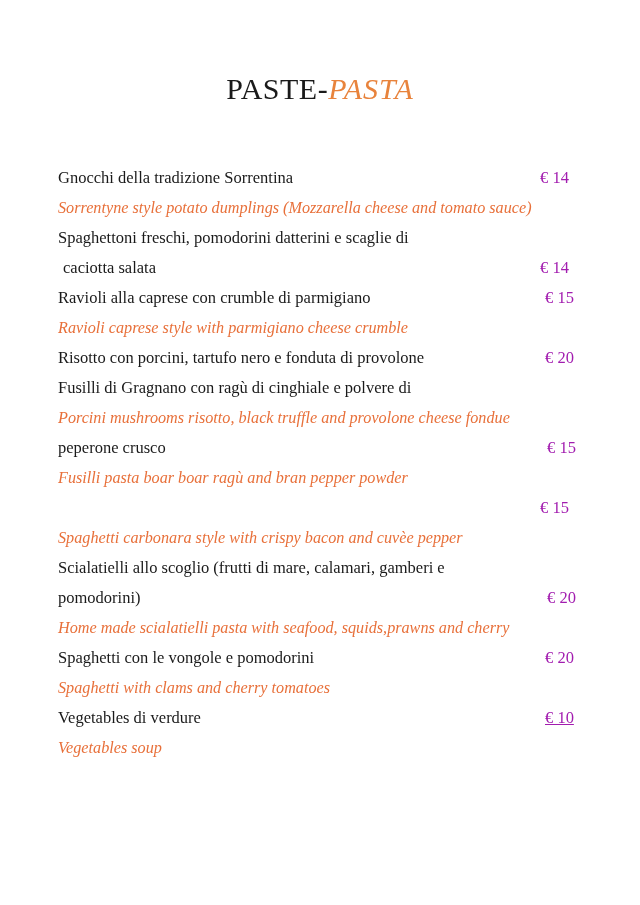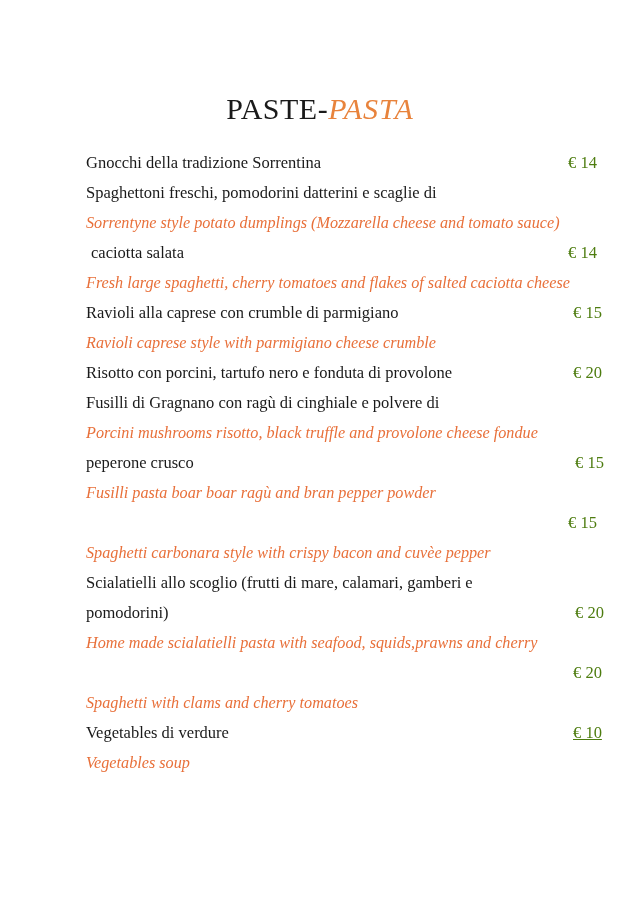--- a/index.html
+++ b/index.html
@@ -22,21 +22,21 @@
     width: 640px;
     height: 905px;
     position: relative;
     background: #ffffff;
     box-sizing: border-box;
   }
 
   
   .title-block {
     text-align: center;
-    padding-top: 92px;
+    padding-top: 72px;
     margin: 0;
   }
   .title {
     font-size: 30px;
     letter-spacing: 0.5px;
     line-height: 1.1;
     white-space: nowrap;
   }
   .title-main {
     color: #1a1a1a;
@@ -45,23 +45,22 @@
   .title-accent {
     color: #e8833c;
     font-style: italic;
     letter-spacing: 1px;
   }
 
   
   .menu {
     position: absolute;
     left: 58px;
-    top: 148px;
+    top: 163px;
     width: 524px;
-    margin-left: 28px;
   }
 
   .line {
     position: relative;
     height: 30px;
     line-height: 30px;
     white-space: nowrap;
   }
 
   .line .text {
@@ -85,52 +84,51 @@
 
   
   .line.indent .text {
     padding-left: 5px;
   }
 
   
   .price {
     position: absolute;
     top: 0;
-    color: #4d7c0f;
+    color: #a21caf;
     font-style: normal;
     font-size: 16.5px;
     white-space: nowrap;
   }
 </style>
 </head>
 <body>
 
 <div class="page">
 
   <div class="title-block">
     <span class="title"><span class="title-main">PASTE-</span><span class="title-accent">PASTA</span></span>
   </div>
 
   <div class="menu" id="menu-list">
       <div class="line it"><span class="text">Gnocchi della tradizione Sorrentina</span><span class="price" style="left: 482px;">€ 14</span></div>
+      <div class="line en"><span class="text">Sorrentyne style potato dumplings (Mozzarella cheese and tomato sauce)</span></div>
       <div class="line it"><span class="text">Spaghettoni freschi, pomodorini datterini e scaglie di</span></div>
-      <div class="line en"><span class="text">Sorrentyne style potato dumplings (Mozzarella cheese and tomato sauce)</span></div>
       <div class="line it indent"><span class="text">caciotta salata</span><span class="price" style="left: 482px;">€ 14</span></div>
-      <div class="line en"><span class="text">Fresh large spaghetti, cherry tomatoes and flakes of salted caciotta cheese</span></div>
       <div class="line it"><span class="text">Ravioli alla caprese con crumble di parmigiano</span><span class="price" style="left: 487px;">€ 15</span></div>
       <div class="line en"><span class="text">Ravioli caprese style with parmigiano cheese crumble</span></div>
       <div class="line it"><span class="text">Risotto con porcini, tartufo nero e fonduta di provolone</span><span class="price" style="left: 487px;">€ 20</span></div>
       <div class="line it"><span class="text">Fusilli di Gragnano con ragù di cinghiale e polvere di</span></div>
       <div class="line en"><span class="text">Porcini mushrooms risotto, black truffle and provolone cheese fondue</span></div>
       <div class="line it"><span class="text">peperone crusco</span><span class="price" style="left: 489px;">€ 15</span></div>
       <div class="line en"><span class="text">Fusilli pasta boar boar ragù and bran pepper powder</span></div>
       <div class="line it"><span class="price" style="left: 482px;">€ 15</span></div>
       <div class="line en"><span class="text">Spaghetti carbonara style with crispy bacon and cuvèe pepper</span></div>
       <div class="line it"><span class="text">Scialatielli allo scoglio (frutti di mare, calamari, gamberi e</span></div>
       <div class="line it"><span class="text">pomodorini)</span><span class="price" style="left: 489px;">€ 20</span></div>
       <div class="line en"><span class="text">Home made scialatielli pasta with seafood, squids,prawns and cherry</span></div>
-      <div class="line it"><span class="price" style="left: 487px;">€ 20</span></div>
+      <div class="line it"><span class="text">Spaghetti con le vongole e pomodorini</span><span class="price" style="left: 487px;">€ 20</span></div>
       <div class="line en"><span class="text">Spaghetti with clams and cherry tomatoes</span></div>
       <div class="line it"><span class="text">Vegetables di verdure</span><span class="price" style="left: 487px; text-decoration: underline;">€ 10</span></div>
       <div class="line en"><span class="text">Vegetables soup</span></div>
     </div>
 
 </div>
 
 </body></html>

